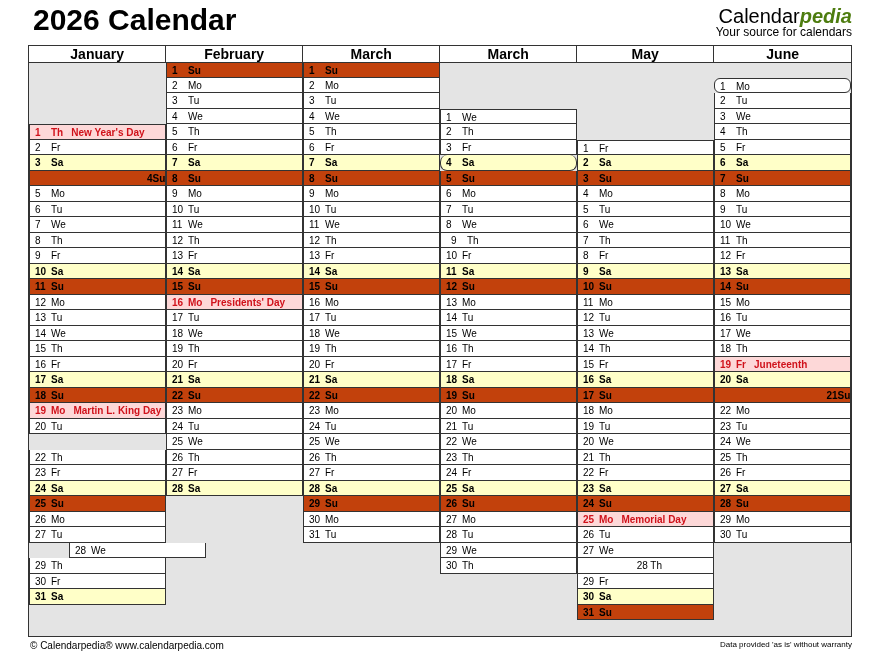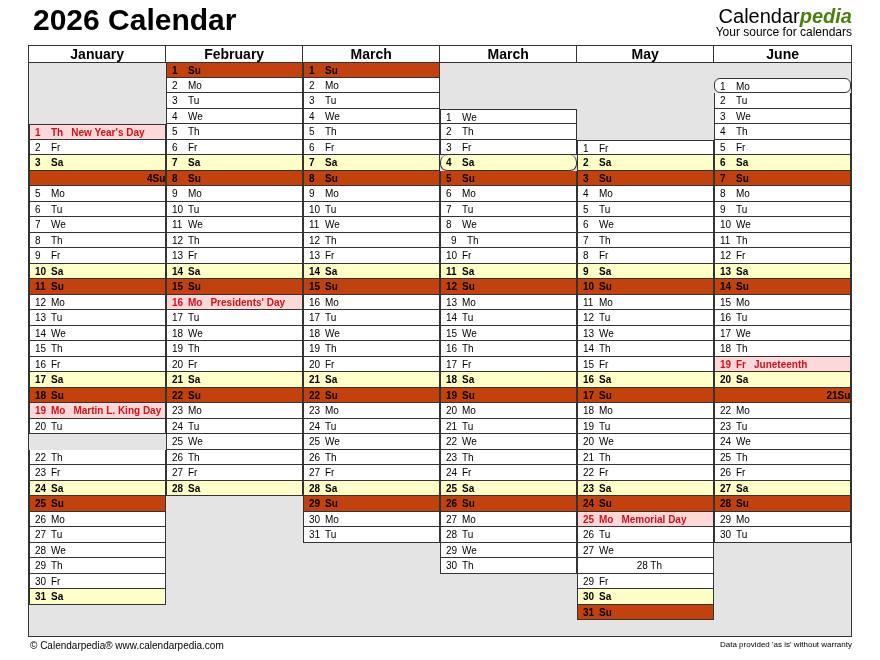--- a/index.html
+++ b/index.html
@@ -55,21 +55,21 @@
       <div class="row su" style="top: 341.5px;"><span class="d">18</span><span>Su</span></div>
       <div class="row hol" style="top: 357px;"><span class="d">19</span><span>Mo</span><span class="h">Martin L. King Day</span></div>
       <div class="row" style="top: 372.5px;"><span class="d">20</span><span>Tu</span></div>
       <div class="row" style="top: 404px;"><span class="d">21</span><span>We</span></div>
       <div class="row" style="top: 403.5px;"><span class="d">22</span><span>Th</span></div>
       <div class="row" style="top: 419px;"><span class="d">23</span><span>Fr</span></div>
       <div class="row sa" style="top: 434.5px;"><span class="d">24</span><span>Sa</span></div>
       <div class="row su" style="top: 450px;"><span class="d">25</span><span>Su</span></div>
       <div class="row" style="top: 465.5px;"><span class="d">26</span><span>Mo</span></div>
       <div class="row" style="top: 481px;"><span class="d">27</span><span>Tu</span></div>
-      <div class="row" style="top: 496.5px;"><span class="d">28</span><span>We</span></div>
+      <div class="row" style="top: 496.5px; margin-left: 40px;"><span class="d">28</span><span>We</span></div>
       <div class="row" style="top: 512px;"><span class="d">29</span><span>Th</span></div>
       <div class="row" style="top: 527.5px;"><span class="d">30</span><span>Fr</span></div>
       <div class="row sa" style="top: 543px;"><span class="d">31</span><span>Sa</span></div>
     </div>
     <div class="col" style="left: 137px;">
       <div class="col-head">February</div>
       <div class="row first su" style="top: 16px;"><span class="d">1</span><span>Su</span></div>
       <div class="row" style="top: 31.5px;"><span class="d">2</span><span>Mo</span></div>
       <div class="row" style="top: 47px;"><span class="d">3</span><span>Tu</span></div>
       <div class="row" style="top: 62.5px;"><span class="d">4</span><span>We</span></div>

